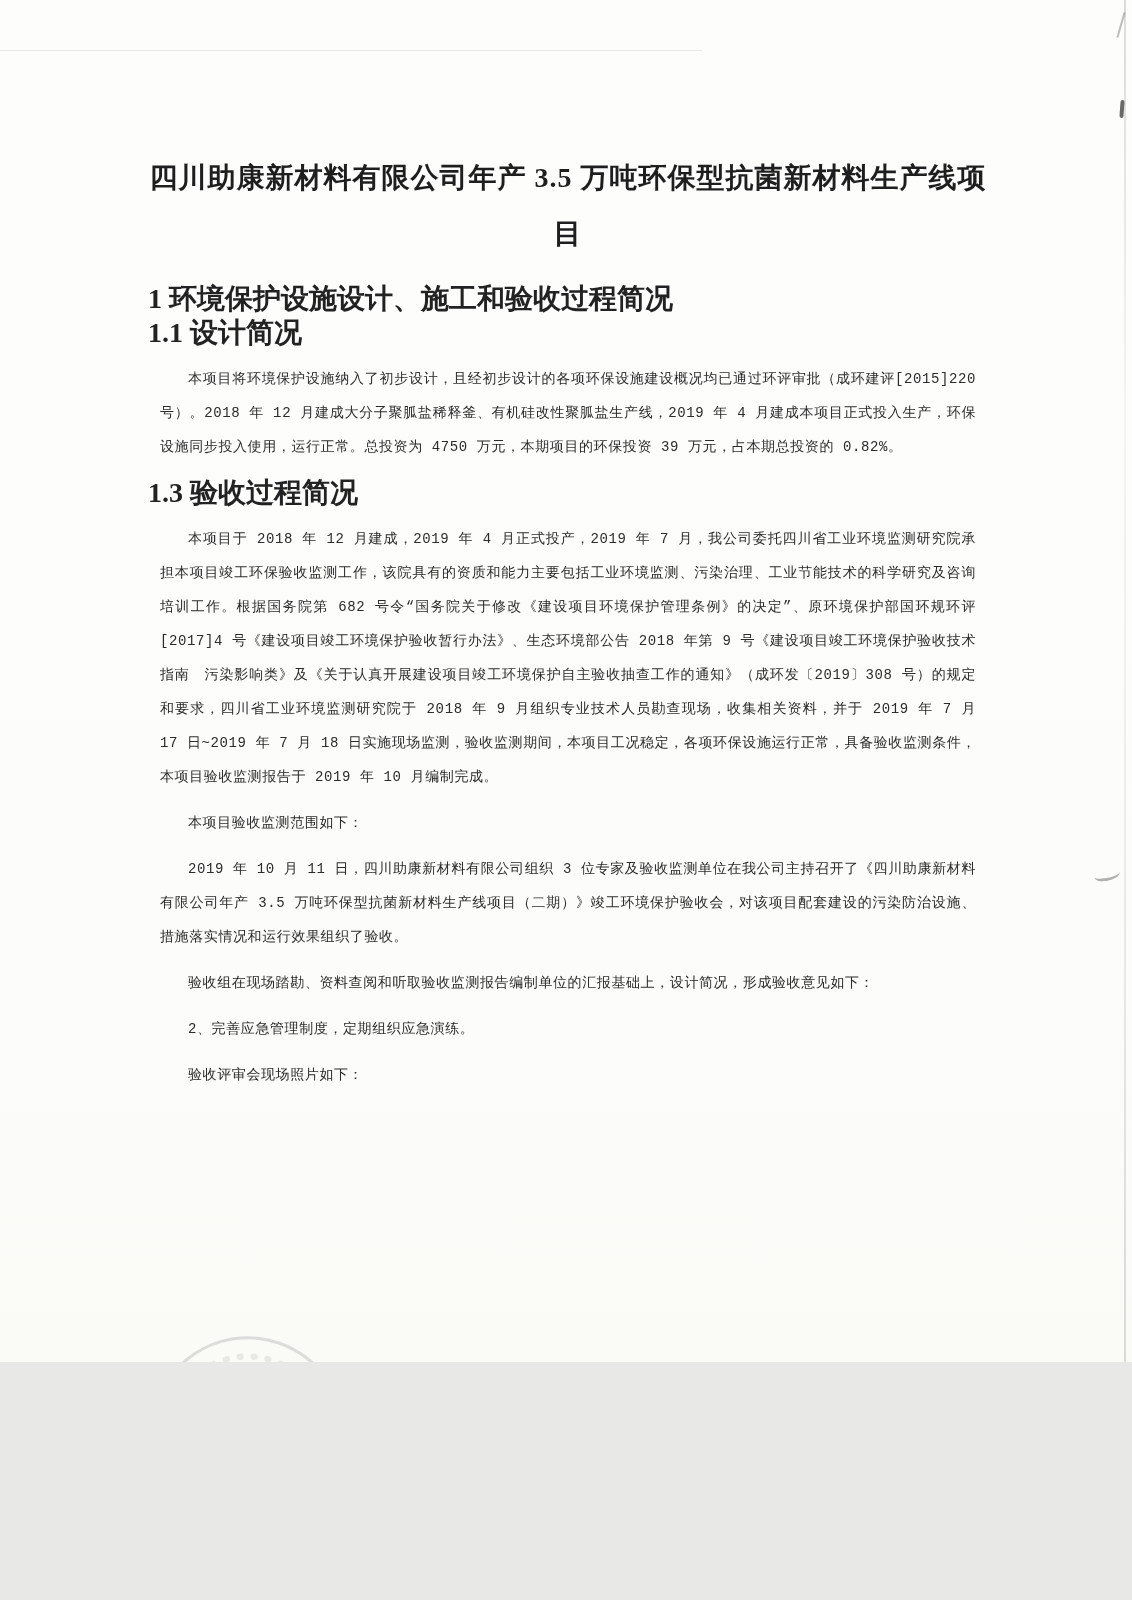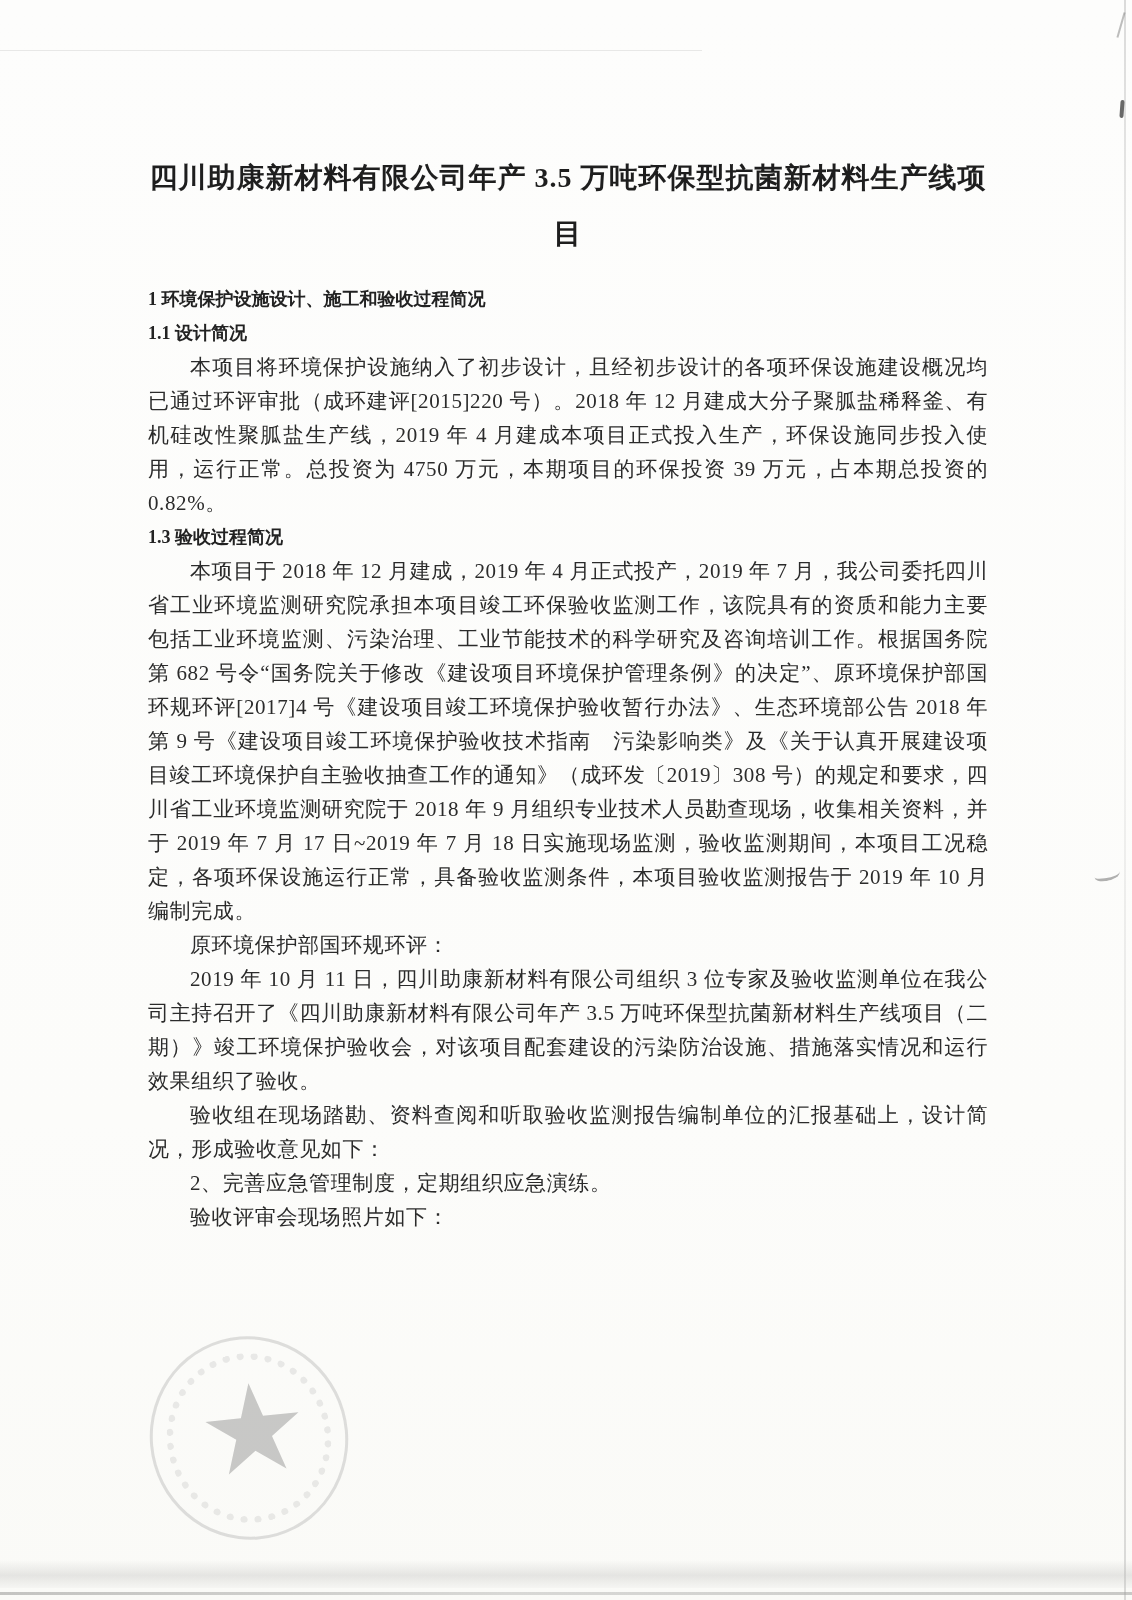--- a/index.html
+++ b/index.html
@@ -1,19 +1,19 @@
 <!DOCTYPE html>
 <html><head>
 <meta charset="utf-8">
 <style>
   html, body { margin: 0; padding: 0; background: #e8e8e6; }
   .page {
     position: relative;
     width: 1132px;
-    height: 1600px;
+    height: 1362px;
     margin: 0 auto;
     background: linear-gradient(180deg, #fdfdfc 0%, #fcfcfa 70%, #fafaf7 100%);
     overflow: hidden;
     font-family: "Liberation Serif", "DejaVu Serif", serif;
     color: #262626;
   }
   .content {
     position: absolute;
     left: 148px;
     top: 150px;
@@ -24,33 +24,34 @@
     font-size: 28px;
     font-weight: bold;
     text-align: center;
     line-height: 56px;
     letter-spacing: 1px;
     color: #1e1e1e;
   }
   .doc-title .title-line { display: block; }
   .h-sec {
     margin: 0;
-    font-size: 18px;
+    font-size: 28px;
     font-weight: bold;
     line-height: 34px;
     color: #222;
   }
   .body-p {
-    margin: 0;
-    font-size: 21px;
+    margin: 12px;
+    font-size: 14px;
     line-height: 34px;
     text-align: justify;
     text-indent: 2em;
     letter-spacing: 0.6px;
     color: #2b2b2b;
+    font-family: Liberation Mono, monospace;
   }
   
   .scan-topline {
     position: absolute; left: 0; top: 50px; width: 62%; height: 1px;
     background: rgba(185,185,183,0.30);
   }
   .scan-edge-right {
     position: absolute; right: 6px; top: 0; width: 2px; height: 100%;
     background: linear-gradient(180deg,
       rgba(130,130,130,0.28) 0%, rgba(170,170,170,0.10) 30%,
@@ -118,21 +119,21 @@
     </h1>
 
     <h2 class="h-sec">1 环境保护设施设计、施工和验收过程简况</h2>
 
     <h3 class="h-sec">1.1 设计简况</h3>
     <p class="body-p">本项目将环境保护设施纳入了初步设计，且经初步设计的各项环保设施建设概况均已通过环评审批（成环建评[2015]220 号）。2018 年 12 月建成大分子聚胍盐稀释釜、有机硅改性聚胍盐生产线，2019 年 4 月建成本项目正式投入生产，环保设施同步投入使用，运行正常。总投资为 4750 万元，本期项目的环保投资 39 万元，占本期总投资的 0.82%。</p>
 
 
     <h3 class="h-sec">1.3 验收过程简况</h3>
     <p class="body-p">本项目于 2018 年 12 月建成，2019 年 4 月正式投产，2019 年 7 月，我公司委托四川省工业环境监测研究院承担本项目竣工环保验收监测工作，该院具有的资质和能力主要包括工业环境监测、污染治理、工业节能技术的科学研究及咨询培训工作。根据国务院第 682 号令“国务院关于修改《建设项目环境保护管理条例》的决定”、原环境保护部国环规环评[2017]4 号《建设项目竣工环境保护验收暂行办法》、生态环境部公告 2018 年第 9 号《建设项目竣工环境保护验收技术指南　污染影响类》及《关于认真开展建设项目竣工环境保护自主验收抽查工作的通知》（成环发〔2019〕308 号）的规定和要求，四川省工业环境监测研究院于 2018 年 9 月组织专业技术人员勘查现场，收集相关资料，并于 2019 年 7 月 17 日~2019 年 7 月 18 日实施现场监测，验收监测期间，本项目工况稳定，各项环保设施运行正常，具备验收监测条件，本项目验收监测报告于 2019 年 10 月编制完成。</p>
-    <p class="body-p">原环境保护部国环规环评：</p>
+    <p class="body-p">本项目验收监测范围如下：</p>
     <p class="body-p">2019 年 10 月 11 日，四川助康新材料有限公司组织 3 位专家及验收监测单位在我公司主持召开了《四川助康新材料有限公司年产 3.5 万吨环保型抗菌新材料生产线项目（二期）》竣工环境保护验收会，对该项目配套建设的污染防治设施、措施落实情况和运行效果组织了验收。</p>
     <p class="body-p">验收组在现场踏勘、资料查阅和听取验收监测报告编制单位的汇报基础上，设计简况，形成验收意见如下：</p>
     <p class="body-p">2、完善应急管理制度，定期组织应急演练。</p>
     <p class="body-p">验收评审会现场照片如下：</p>
 
   </div>
 
   <div class="seal">
     <span class="seal-star">★</span>
   </div>

